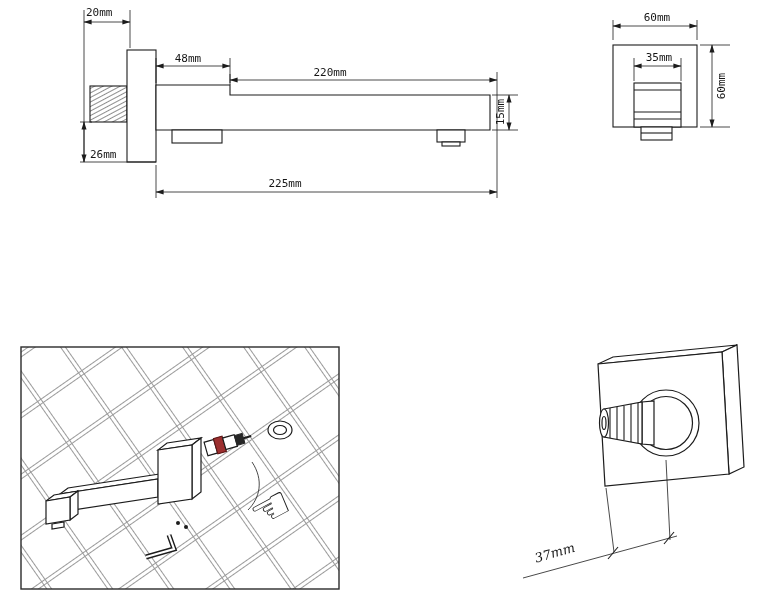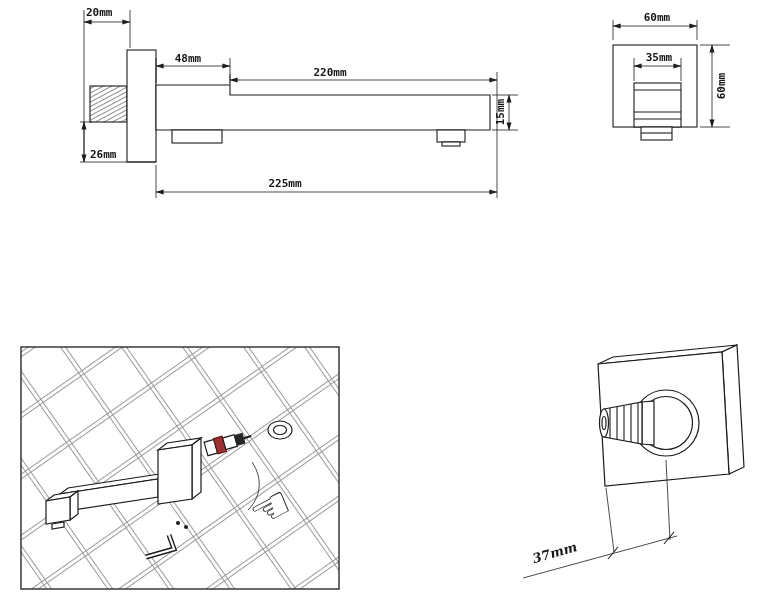--- a/index.html
+++ b/index.html
@@ -1,17 +1,17 @@
 <!DOCTYPE html>
 <html><head>
 <meta charset="utf-8">
 <style>
   html,body{margin:0;padding:0;background:#ffffff;}
   .stage{position:relative;width:783px;height:600px;background:#fff;overflow:hidden;
-         font-family:"DejaVu Sans Mono", monospace;font-weight:bold;}
+         font-family:"DejaVu Sans Mono", monospace;}
   svg{display:block;}
   .shape{fill:#ffffff;stroke:#1c1c1c;stroke-width:1.1;}
   .ln{fill:none;stroke:#1c1c1c;stroke-width:1.1;}
   .thin{fill:none;stroke:#1c1c1c;stroke-width:0.8;}
   .dim{fill:none;stroke:#1c1c1c;stroke-width:0.8;}
   .lbl{font-family:"DejaVu Sans Mono",monospace;font-size:11px;fill:#161616;}
   .lbl-hand{font-family:"DejaVu Serif",serif;font-style:italic;font-size:13px;fill:#161616;}
   .illus{fill:#ffffff;stroke:#1c1c1c;stroke-width:1.2;}
 </style>
 </head>

